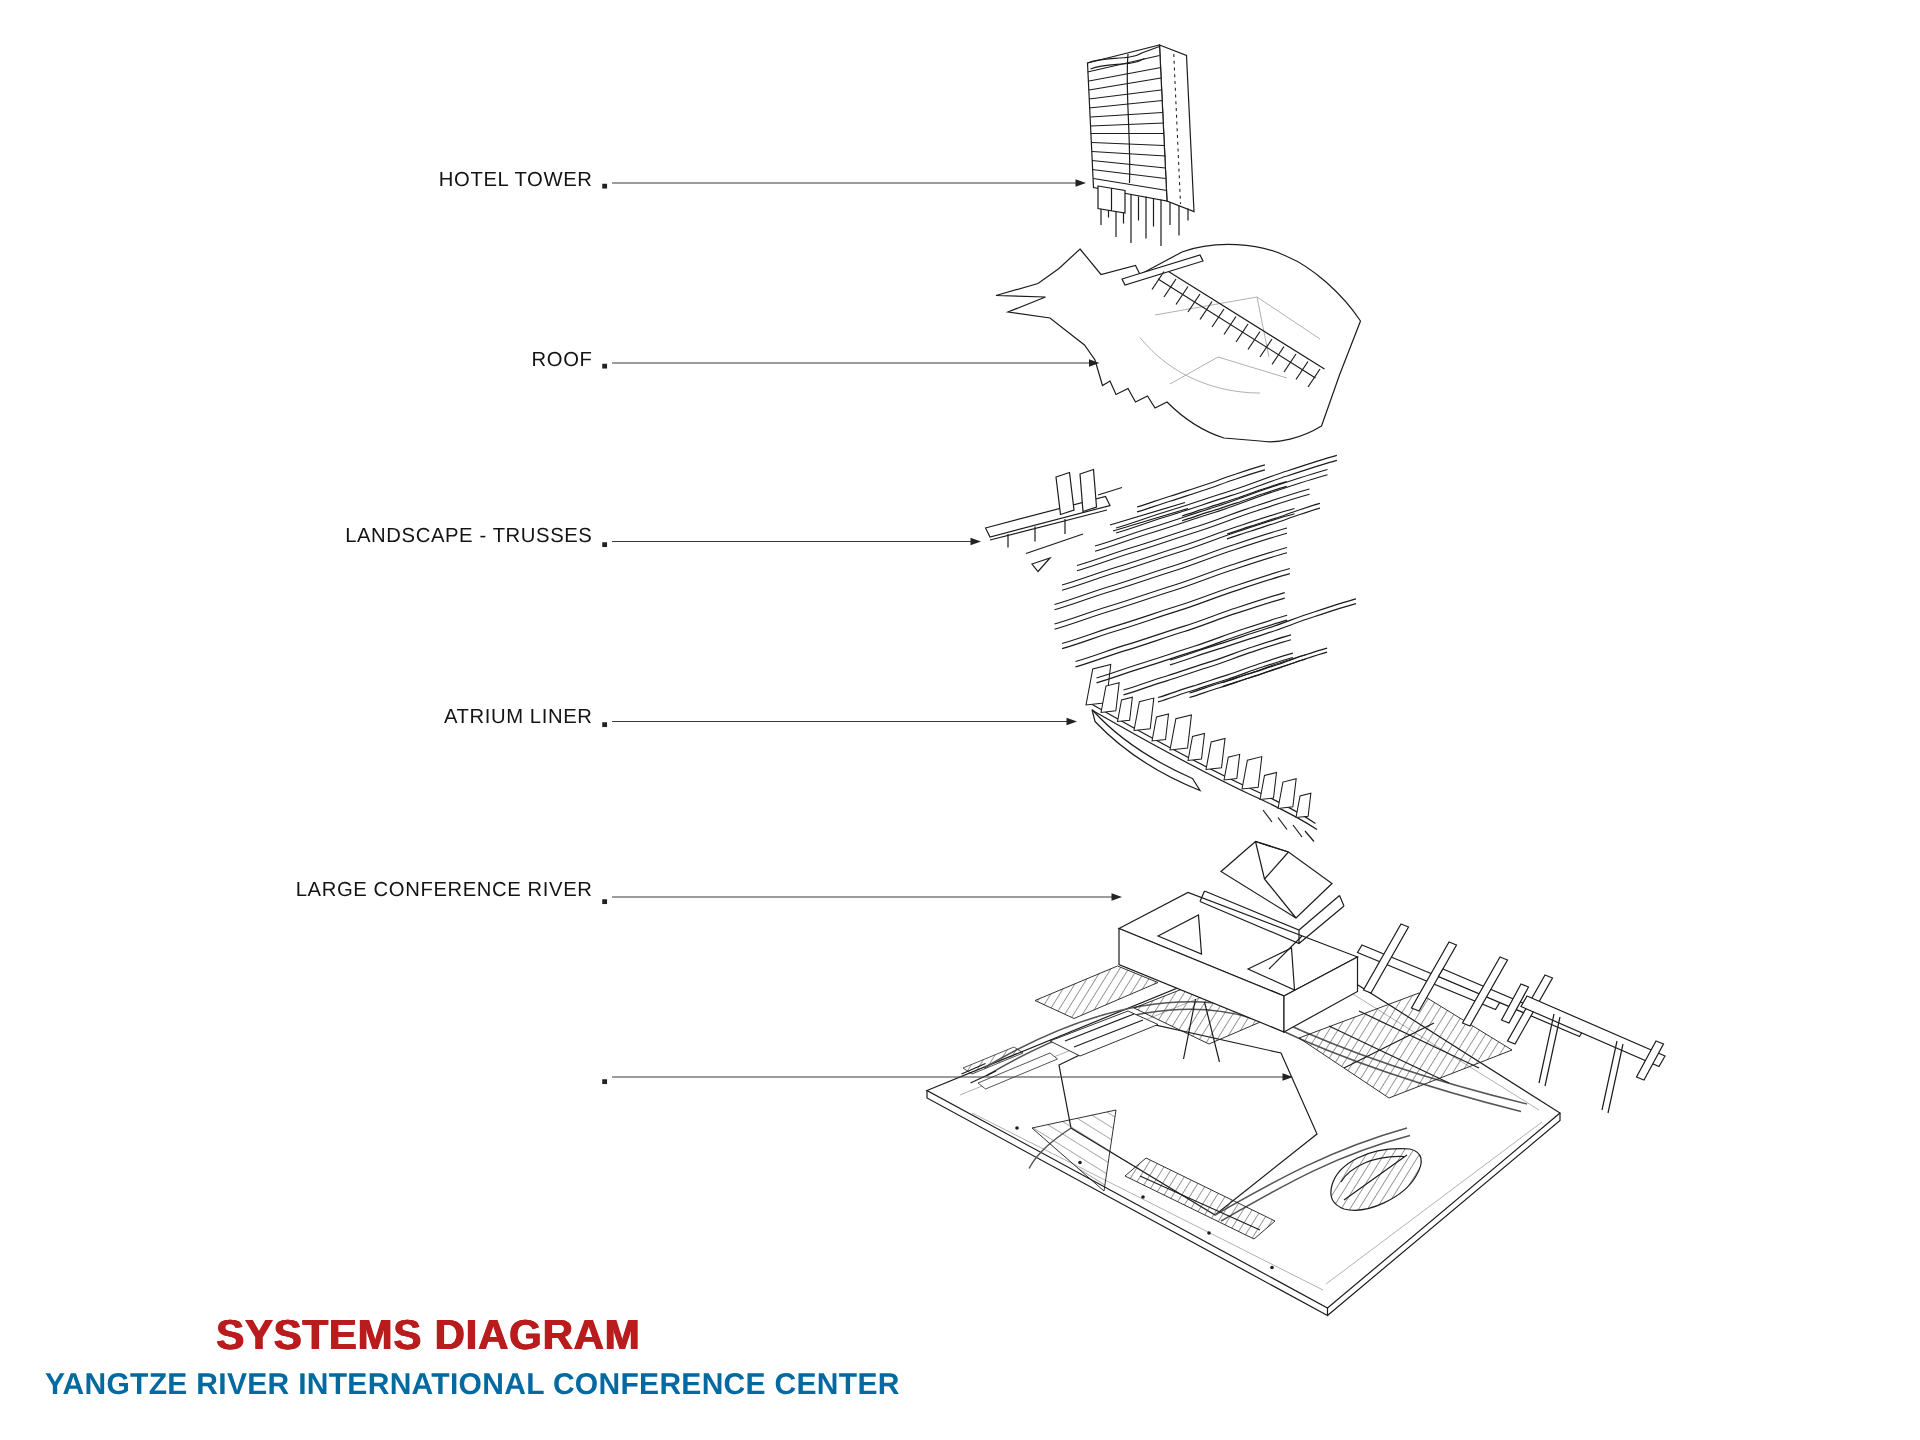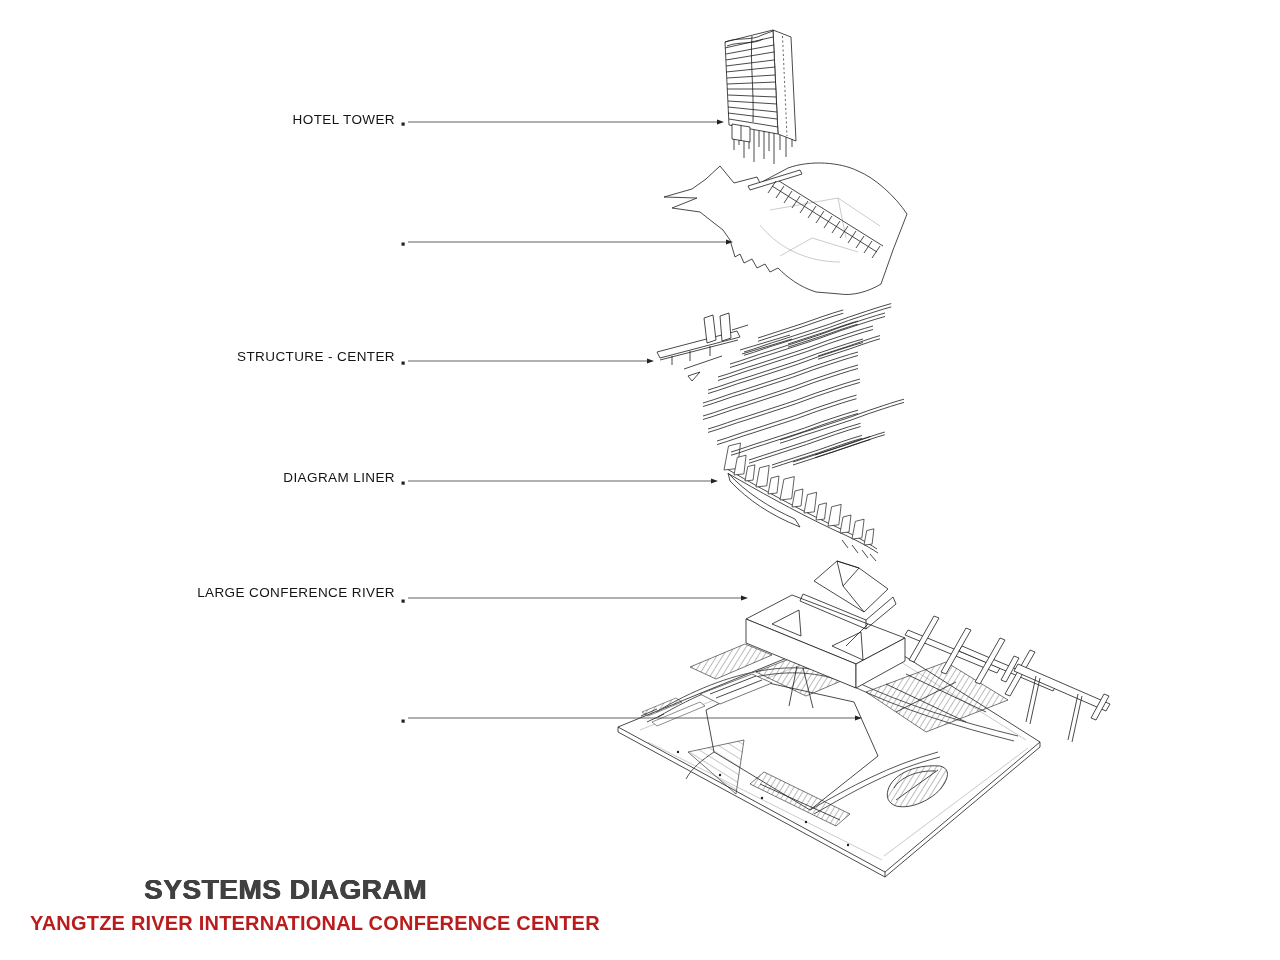--- a/index.html
+++ b/index.html
@@ -2,24 +2,24 @@
 <html><head>
 <meta charset="utf-8">
 <style>
   html,body{margin:0;padding:0;background:#ffffff;}
   .canvas{position:relative;width:1280px;height:960px;background:#ffffff;overflow:hidden;
           font-family:"Liberation Sans",sans-serif;color:#111;}
   svg{position:absolute;left:0;top:0;}
   .lbl{position:absolute;left:0;width:395px;text-align:right;font-size:13.5px;
        letter-spacing:.4px;color:#141414;line-height:20px;white-space:nowrap;}
   .title{position:absolute;left:144px;top:874px;font-size:28px;font-weight:700;
-         color:#404040;letter-spacing:.5px;white-space:nowrap;
+         color:#b91c1c;letter-spacing:.5px;white-space:nowrap;
          text-shadow:.6px 0 currentColor,-.3px 0 currentColor;}
   .subtitle{position:absolute;left:30px;top:912px;font-size:20px;font-weight:700;
-            color:#b91c1c;letter-spacing:.2px;white-space:nowrap;}
+            color:#0369a1;letter-spacing:.2px;white-space:nowrap;}
   .ink{stroke:#1c1c1c;fill:none;stroke-width:.8;}
   .inkf{stroke:#1c1c1c;fill:#ffffff;stroke-width:.8;}
   .lite{stroke:#a8a8a8;fill:none;stroke-width:.6;}
   .road{stroke:#555;fill:none;stroke-width:1;}
   .lead{stroke:#3a3a3a;stroke-width:.8;}
 </style>
 </head>
 <body>
 
 <div class="canvas">
@@ -298,20 +298,21 @@
     </g>
     <g>
       <rect x="401.5" y="719.5" width="3.2" height="3.2" fill="#222"></rect>
       <line class="lead" x1="408" y1="718" x2="856" y2="718"></line>
       <polygon points="862,718 855,715.5 855,720.5" fill="#222"></polygon>
     </g>
   </g>
 </svg>
 
 <div class="lbl" style="top:110px">HOTEL TOWER</div>
-<div class="lbl" style="top:347px">STRUCTURE - CENTER</div>
-<div class="lbl" style="top:468px">DIAGRAM LINER</div>
+<div class="lbl" style="top:230px">ROOF</div>
+<div class="lbl" style="top:347px">LANDSCAPE - TRUSSES</div>
+<div class="lbl" style="top:468px">ATRIUM LINER</div>
 <div class="lbl" style="top:583px">LARGE CONFERENCE RIVER</div>
 
 <div class="title">SYSTEMS DIAGRAM</div>
 <div class="subtitle">YANGTZE RIVER INTERNATIONAL CONFERENCE CENTER</div>
 
 </div>
 
 </body></html>

